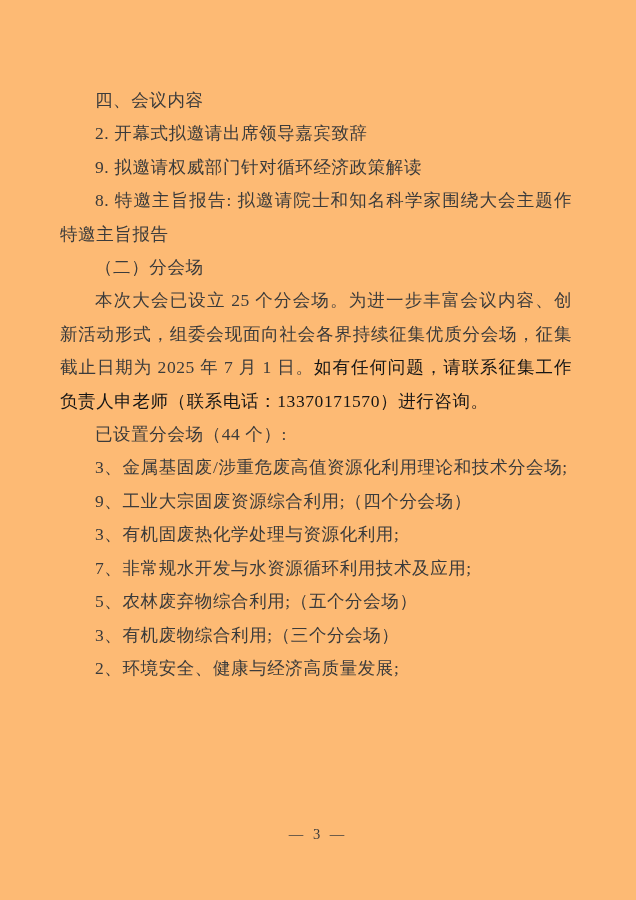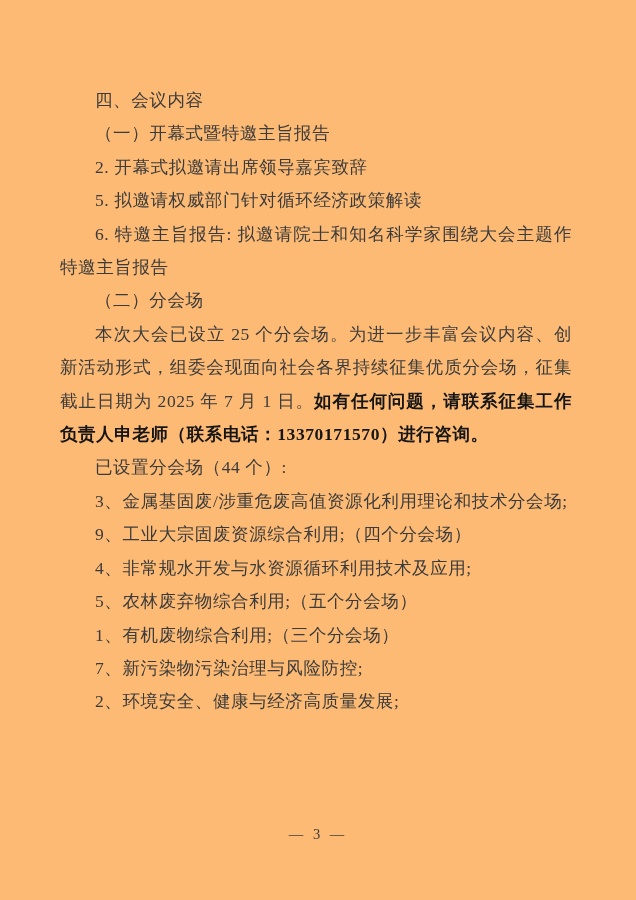--- a/index.html
+++ b/index.html
@@ -30,21 +30,21 @@
     margin: 0;
     font-size: 17.5px;
     line-height: 33.4px;
     text-indent: 2em;
     text-align: justify;
     letter-spacing: 0.6px;
     word-break: break-all;
   }
   .content p b,
   .content p .bold-seg {
-    font-weight: bold;
+    font-weight: normal;
     color: #151515;
   }
   .footer {
     position: absolute;
     left: 0;
     right: 0;
     top: 826px;
     text-align: center;
     font-size: 14.5px;
     color: #3b3b3b;
@@ -52,51 +52,50 @@
   }
 </style>
 </head>
 <body>
 
 <div class="page">
   <div class="content">
 
     <p>四、会议内容</p>
 
-    <p>（一）开幕式暨特邀主旨报告</p>
 
     <div>
 
         <p>2. 开幕式拟邀请出席领导嘉宾致辞</p>
 
-        <p>5. 拟邀请权威部门针对循环经济政策解读</p>
+        <p>9. 拟邀请权威部门针对循环经济政策解读</p>
 
-        <p>6. 特邀主旨报告: 拟邀请院士和知名科学家围绕大会主题作特邀主旨报告</p>
+        <p>8. 特邀主旨报告: 拟邀请院士和知名科学家围绕大会主题作特邀主旨报告</p>
       </div>
 
     <p>（二）分会场</p>
 
     <p><span>本次大会已设立 25 个分会场。为进一步丰富会议内容、创新活动形式，组委会现面向社会各界持续征集优质分会场，征集截止日期为 2025 年 7 月 1 日。</span><span class="bold-seg">如有任何问题，请联系征集工作负责人申老师（联系电话：13370171570）进行咨询。</span></p>
 
     <p>已设置分会场（44 个）:</p>
 
     <div>
 
         <p>3、金属基固废/涉重危废高值资源化利用理论和技术分会场;</p>
 
         <p>9、工业大宗固废资源综合利用;（四个分会场）</p>
 
+        <p>3、有机固废热化学处理与资源化利用;</p>
 
-        <p>4、非常规水开发与水资源循环利用技术及应用;</p>
+        <p>7、非常规水开发与水资源循环利用技术及应用;</p>
 
         <p>5、农林废弃物综合利用;（五个分会场）</p>
 
-        <p>1、有机废物综合利用;（三个分会场）</p>
+        <p>3、有机废物综合利用;（三个分会场）</p>
 
-        <p>7、新污染物污染治理与风险防控;</p>
 
         <p>2、环境安全、健康与经济高质量发展;</p>
       </div>
 
   </div>
 
   <div class="footer">
     <span>— 3 —</span>
   </div>
 </div>

